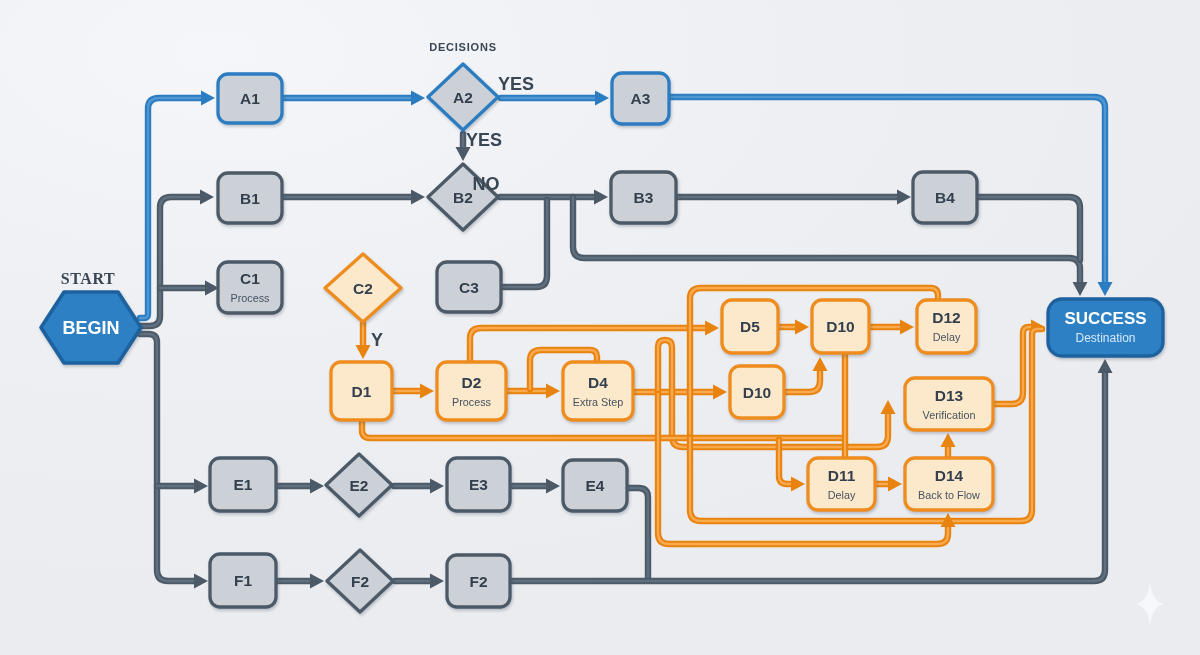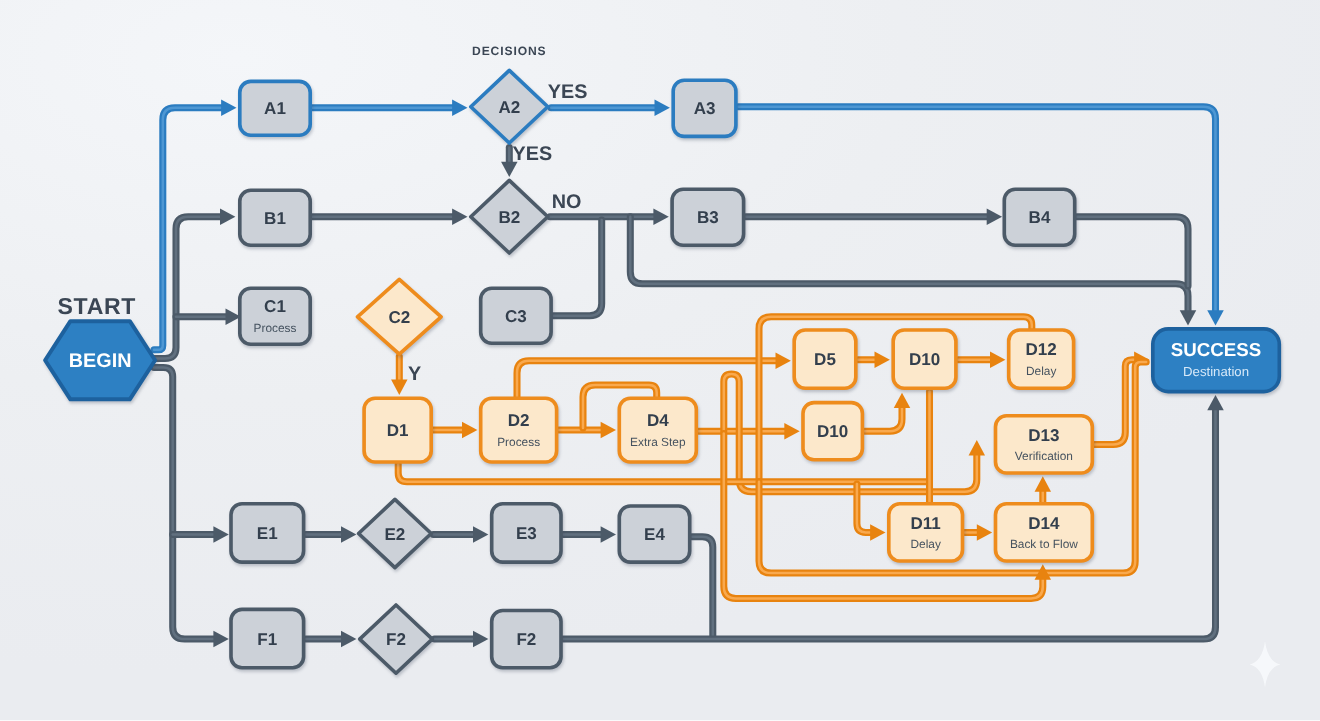--- a/index.html
+++ b/index.html
@@ -8,21 +8,21 @@
     font-family:"Liberation Sans",sans-serif;
     background:radial-gradient(1100px 560px at 18% 8%, #f4f6f9 0%, #edeff2 55%, #eaecf0 100%);
   }
   .stage svg{position:absolute;left:0;top:0;}
   .node-shape{filter:drop-shadow(1px 2px 1.5px rgba(70,80,100,0.30));}
   .lbl{
     position:absolute;transform:translate(-50%,-50%);
     font-weight:700;color:#3b4654;white-space:nowrap;user-select:none;
   }
   .lbl-title{font-size:11px;letter-spacing:0.8px;}
-  .lbl-start{font-size:21px;letter-spacing:0.6px;}
+  .lbl-start{font-size:16px;letter-spacing:0.6px;font-family:Liberation Serif, serif;}
   .lbl-edge{font-size:18px;}
 </style>
 </head>
 <body>
 
 <div class="stage">
   <svg id="diagram" width="1200" height="655" viewBox="0 0 1200 655">
       <g>
         <path d="M 140 326 L 150 326 Q 160 326 160 316 L 160 208 Q 160 197 171 197 L 204 197" fill="none" stroke="#4c5a68" stroke-width="6.4" stroke-linecap="round" stroke-linejoin="round"></path>
         <path d="M 140 326 L 150 326 Q 160 326 160 316 L 160 208 Q 160 197 171 197 L 204 197" fill="none" stroke="#61707f" stroke-width="2.3" stroke-linecap="round" stroke-linejoin="round"></path>
@@ -347,15 +347,15 @@
       <path d="M 1150 583
                Q 1152.5 601.5 1164 604
                Q 1152.5 606.5 1150 625
                Q 1147.5 606.5 1136 604
                Q 1147.5 601.5 1150 583 Z" fill="#f7f9fb" opacity="0.95"></path>
     </svg>
   <div class="lbl lbl-title" style="left:463px;top:47px">DECISIONS</div>
   <div class="lbl lbl-start" style="left:88px;top:279px">START</div>
   <div class="lbl lbl-edge" style="left:516px;top:84px">YES</div>
   <div class="lbl lbl-edge" style="left:484px;top:140px">YES</div>
-  <div class="lbl lbl-edge" style="left:515px;top:184px">NO</div>
+  <div class="lbl lbl-edge" style="left:486px;top:184px">NO</div>
   <div class="lbl lbl-edge" style="left:377px;top:340px">Y</div>
 </div>
 
 </body></html>

